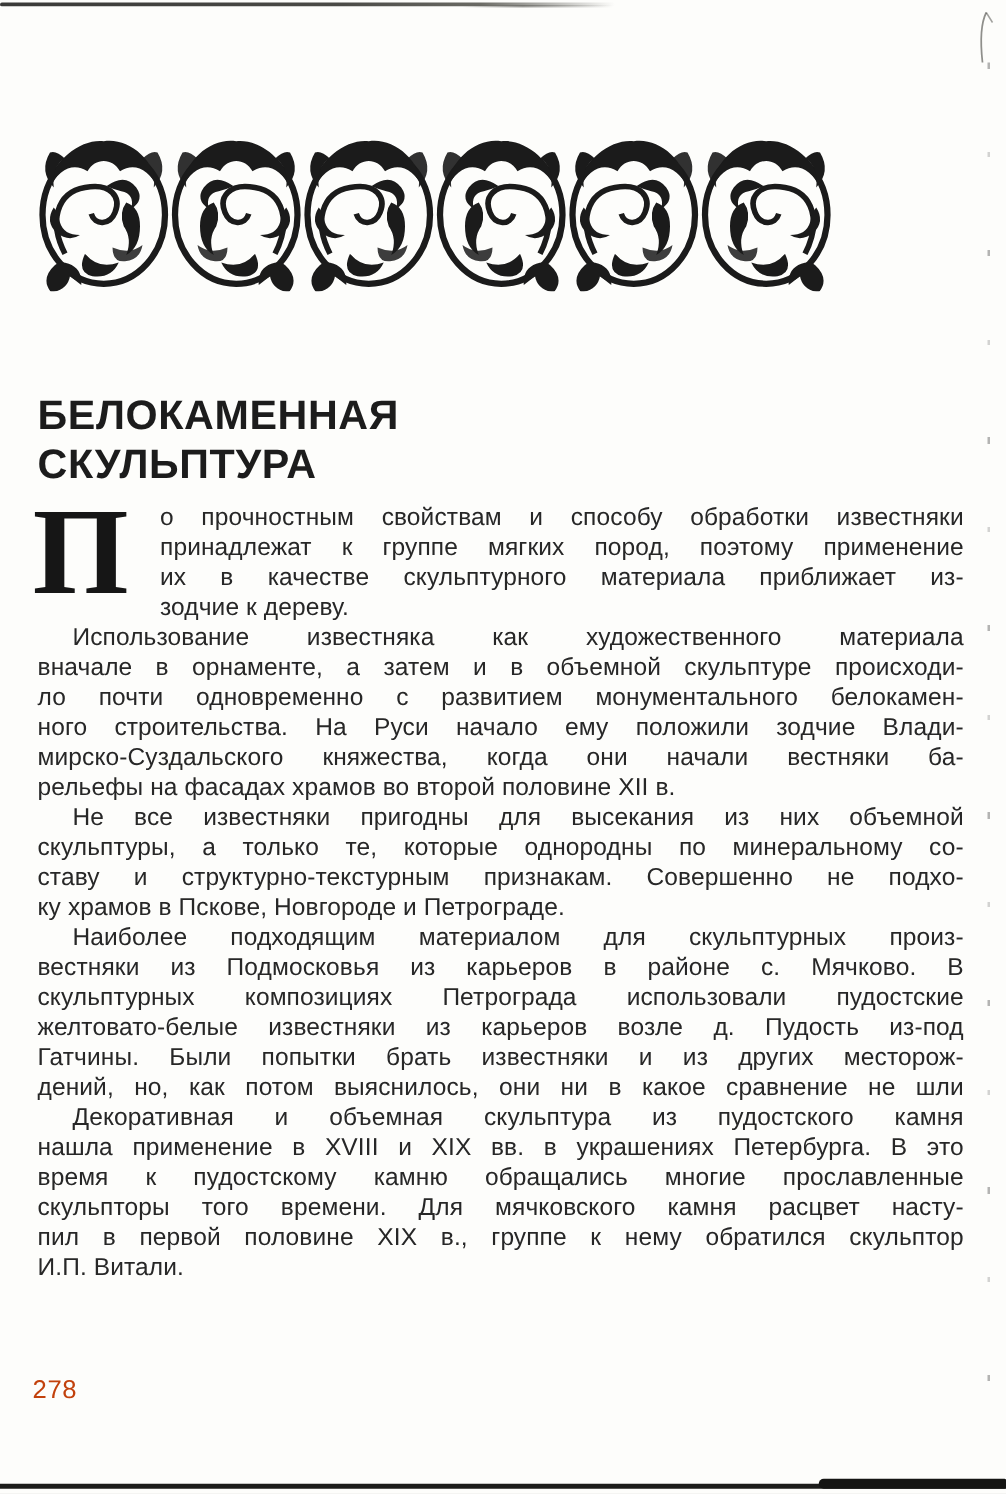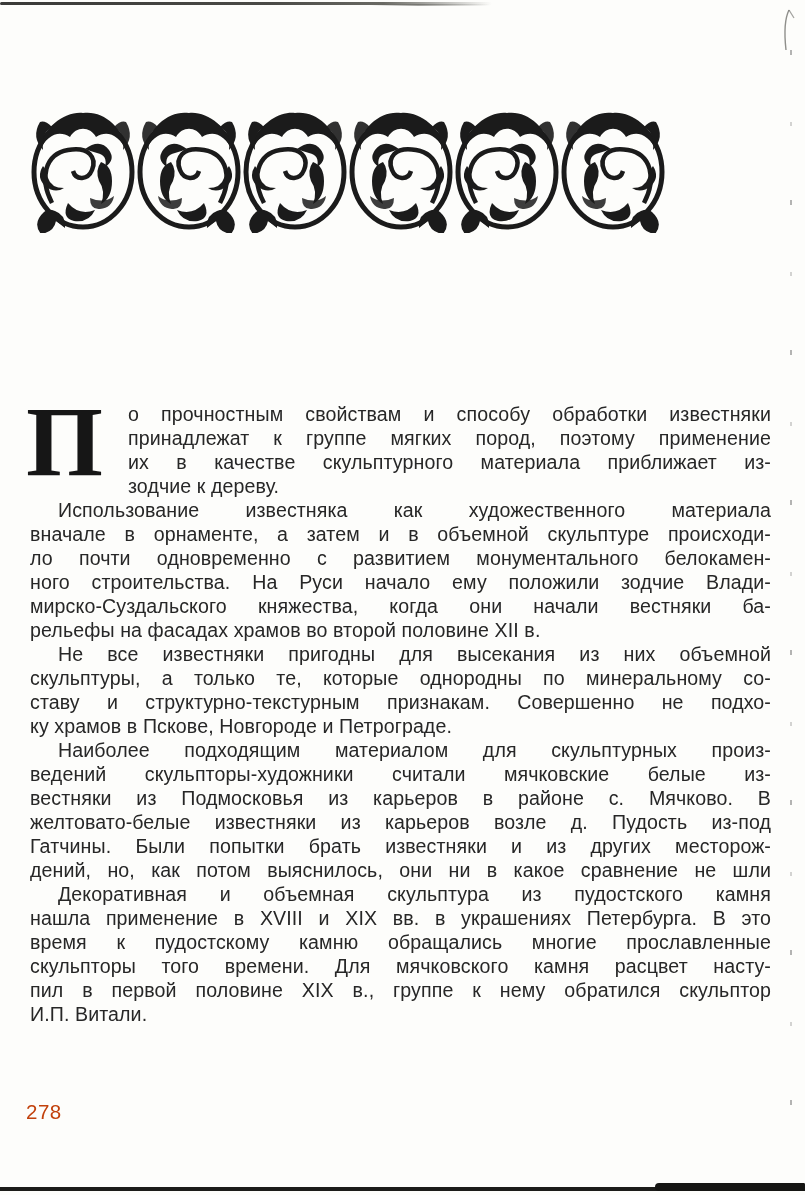--- a/index.html
+++ b/index.html
@@ -108,20 +108,24 @@
       </g>
     </defs>
   <use href="#medallion" transform="translate(0,0)"></use>
       <use href="#medallion" transform="translate(212,0) scale(-1,1)"></use>
       <use href="#medallion" transform="translate(212,0)"></use>
       <use href="#medallion" transform="translate(424,0) scale(-1,1)"></use>
       <use href="#medallion" transform="translate(424,0)"></use>
       <use href="#medallion" transform="translate(636,0) scale(-1,1)"></use>
     </svg>
 
+  <div class="heading">
+    <div>БЕЛОКАМЕННАЯ</div>
+    <div>СКУЛЬПТУРА</div>
+  </div>
 
   <div class="body-text" id="body-text">
       <div class="para">
         <span class="dropcap">П</span>
         <div class="line first">о прочностным свойствам и способу обработки известняки</div>
         <div class="line">принадлежат к группе мягких пород, поэтому применение</div>
         <div class="line">их в качестве скульптурного материала приближает из-</div>
         <div class="line last">зодчие к дереву.</div>
       </div>
       <div class="para indent">
@@ -133,22 +137,22 @@
         <div class="line last">рельефы на фасадах храмов во второй половине XII в.</div>
       </div>
       <div class="para indent">
         <div class="line first">Не все известняки пригодны для высекания из них объемной</div>
         <div class="line">скульптуры, а только те, которые однородны по минеральному со-</div>
         <div class="line">ставу и структурно-текстурным признакам. Совершенно не подхо-</div>
         <div class="line last">ку храмов в Пскове, Новгороде и Петрограде.</div>
       </div>
       <div class="para indent">
         <div class="line first">Наиболее подходящим материалом для скульптурных произ-</div>
-        <div class="line">ведений скульпторы-художники считали мячковские белые из-</div>
         <div class="line">вестняки из Подмосковья из карьеров в районе с. Мячково. В</div>
+        <div class="line">скульптурных композициях Петрограда использовали пудостские</div>
         <div class="line">желтовато-белые известняки из карьеров возле д. Пудость из-под</div>
         <div class="line">Гатчины. Были попытки брать известняки и из других месторож-</div>
         <div class="line">дений, но, как потом выяснилось, они ни в какое сравнение не шли</div>
       </div>
       <div class="para indent">
         <div class="line first">Декоративная и объемная скульптура из пудостского камня</div>
         <div class="line">нашла применение в XVIII и XIX вв. в украшениях Петербурга. В это</div>
         <div class="line">время к пудостскому камню обращались многие прославленные</div>
         <div class="line">скульпторы того времени. Для мячковского камня расцвет насту-</div>
         <div class="line">пил в первой половине XIX в., группе к нему обратился скульптор</div>

